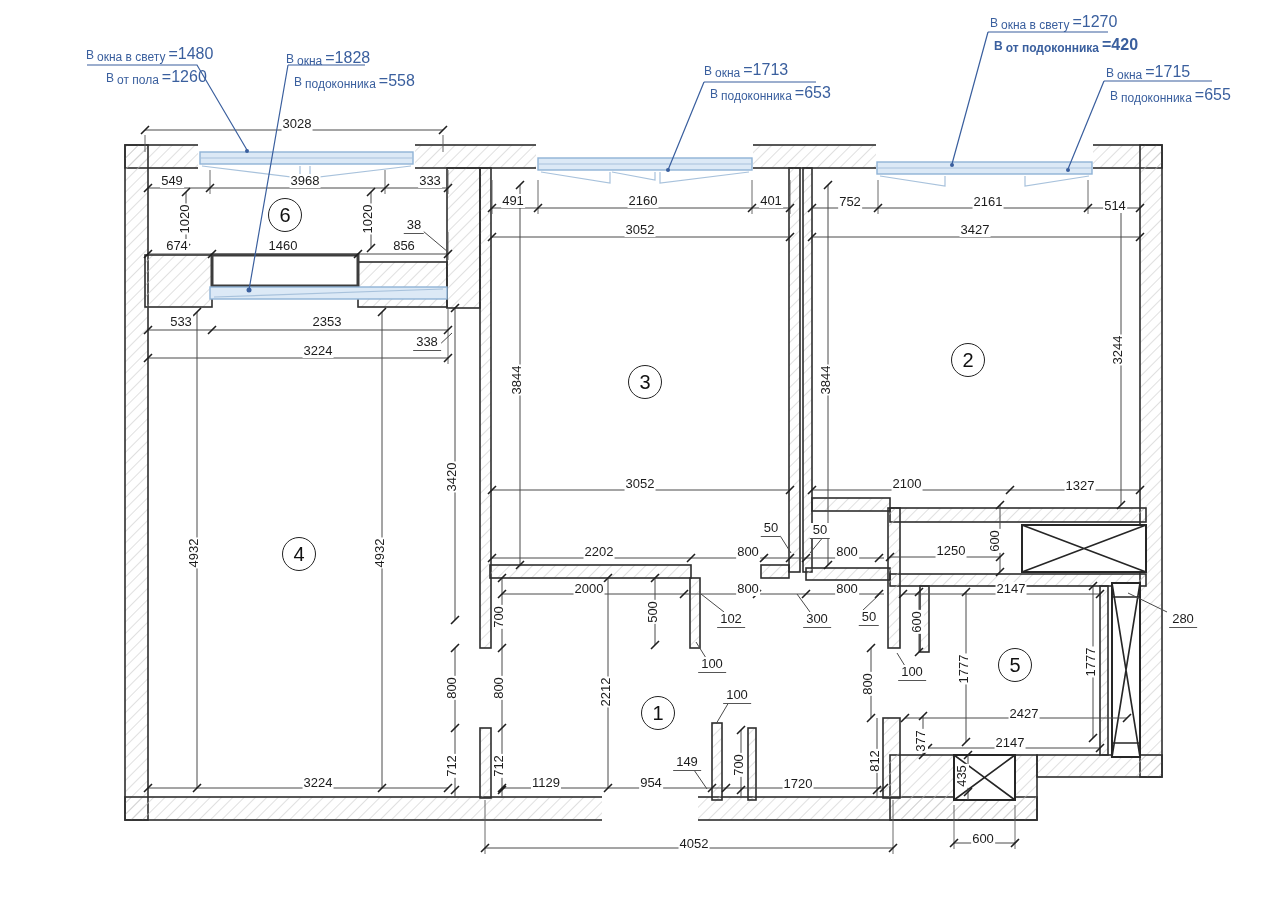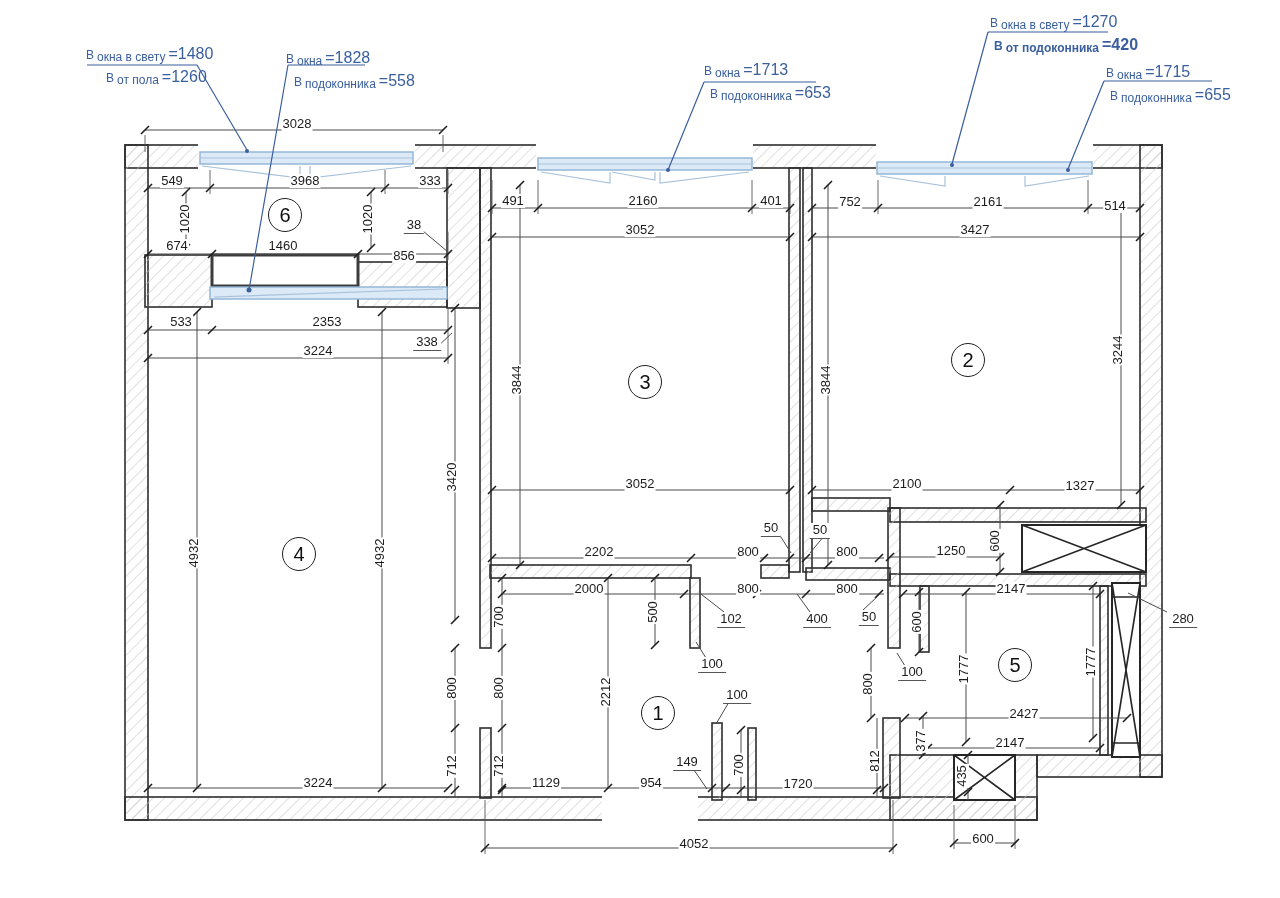--- a/index.html
+++ b/index.html
@@ -207,21 +207,21 @@
 <div id="labels">
       <div class="dim" style="left: 297px; top: 124px;">3028</div>
       <div class="dim" style="left: 172px; top: 181px;">549</div>
       <div class="dim" style="left: 305px; top: 181px;">3968</div>
       <div class="dim" style="left: 430px; top: 181px;">333</div>
       <div class="dim r" style="left: 185px; top: 219px;">1020</div>
       <div class="dim r" style="left: 368px; top: 219px;">1020</div>
       <div class="dim u" style="left: 414px; top: 226px;">38</div>
       <div class="dim" style="left: 177px; top: 246px;">674</div>
       <div class="dim" style="left: 283px; top: 246px;">1460</div>
-      <div class="dim" style="left: 404px; top: 256px;">856</div>
+      <div class="dim" style="left: 404px; top: 246px;">856</div>
       <div class="dim" style="left: 181px; top: 322px;">533</div>
       <div class="dim" style="left: 327px; top: 322px;">2353</div>
       <div class="dim u" style="left: 427px; top: 343px;">338</div>
       <div class="dim" style="left: 318px; top: 351px;">3224</div>
       <div class="dim" style="left: 513px; top: 201px;">491</div>
       <div class="dim" style="left: 643px; top: 201px;">2160</div>
       <div class="dim" style="left: 771px; top: 201px;">401</div>
       <div class="dim" style="left: 640px; top: 230px;">3052</div>
       <div class="dim" style="left: 850px; top: 202px;">752</div>
       <div class="dim" style="left: 988px; top: 202px;">2161</div>
@@ -243,21 +243,21 @@
       <div class="dim" style="left: 847px; top: 552px;">800</div>
       <div class="dim" style="left: 951px; top: 551px;">1250</div>
       <div class="dim r" style="left: 995px; top: 541px;">600</div>
       <div class="dim" style="left: 589px; top: 589px;">2000</div>
       <div class="dim" style="left: 748px; top: 589px;">800</div>
       <div class="dim" style="left: 847px; top: 589px;">800</div>
       <div class="dim" style="left: 1011px; top: 589px;">2147</div>
       <div class="dim r" style="left: 499px; top: 617px;">700</div>
       <div class="dim r" style="left: 653px; top: 612px;">500</div>
       <div class="dim u" style="left: 731px; top: 620px;">102</div>
-      <div class="dim u" style="left: 817px; top: 620px;">400</div>
+      <div class="dim u" style="left: 817px; top: 620px;">300</div>
       <div class="dim u" style="left: 869px; top: 618px;">50</div>
       <div class="dim r" style="left: 917px; top: 622px;">600</div>
       <div class="dim u" style="left: 712px; top: 665px;">100</div>
       <div class="dim u" style="left: 912px; top: 673px;">100</div>
       <div class="dim r" style="left: 868px; top: 684px;">800</div>
       <div class="dim r" style="left: 964px; top: 669px;">1777</div>
       <div class="dim r" style="left: 1091px; top: 662px;">1777</div>
       <div class="dim r" style="left: 606px; top: 692px;">2212</div>
       <div class="dim u" style="left: 737px; top: 696px;">100</div>
       <div class="dim r" style="left: 452px; top: 688px;">800</div>

